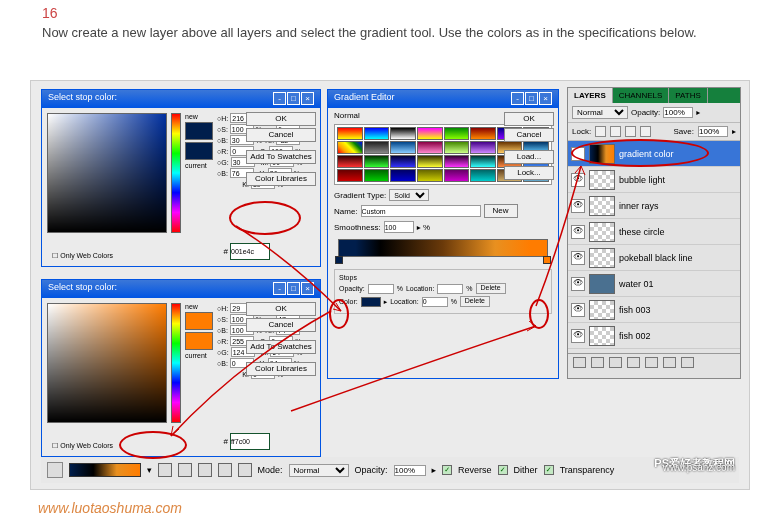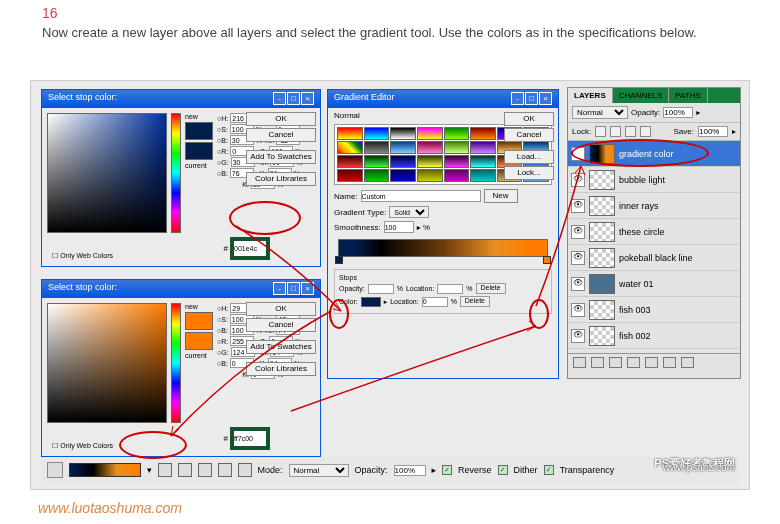--- a/index.html
+++ b/index.html
@@ -19,21 +19,21 @@
 .hue{width:10px;height:120px;background:linear-gradient(red,#ff0,#0f0,#0ff,#00f,#f0f,red);border:1px solid #666}
 .swatches{display:flex;flex-direction:column;gap:2px;font-size:7px}
 .sw{width:28px;height:18px;border:1px solid #666}
 .nums{display:flex;flex-direction:column;gap:1px;font-size:7px}
 .nums .row{display:flex;gap:2px;align-items:center}
 .nums input{width:24px;height:10px;font-size:7px;border:1px solid #999;padding:0 1px}
 .btns{position:absolute;right:4px;top:22px;display:flex;flex-direction:column;gap:2px}
 .pbtn{width:70px;height:14px;font-size:8px;background:#efefef;border:1px solid #888;text-align:center;line-height:12px}
 .only{position:absolute;left:10px;bottom:6px;font-size:7px}
 .hexrow{position:absolute;right:50px;bottom:6px;font-size:8px;display:flex;align-items:center;gap:2px}
-.hexrow input{width:40px;height:23px;font-size:7px;border:4px solid #14532d}
+.hexrow input{width:40px;height:17px;font-size:7px;border:1px solid #14532d}
 
 .geditor{position:absolute;left:296px;top:8px;width:232px;height:290px;background:#ebebeb;border:1px solid #0054e3}
 .presets{margin:4px 6px;border:1px solid #999;padding:2px;display:grid;grid-template-columns:repeat(8,1fr);gap:1px;background:#fff}
 .pcell{height:13px;border:1px solid #666}
 .gerow{display:flex;align-items:center;gap:3px;margin:3px 6px;font-size:8px}
 .gerow input,.gerow select{font-size:7px;border:1px solid #999;height:12px}
 .gerow input{width:90px}
 .gerow select{width:40px}
 .gbar{margin:6px 10px;height:18px;border:1px solid #666;background:linear-gradient(90deg,#001e4c 0%,#001e4c 8%,#000 20%,#6b3a0a 50%,#e89020 75%,#ff7c00 92%,#ff7c00 100%);position:relative}
 .stop{position:absolute;bottom:-8px;width:8px;height:8px;border:1px solid #333}
@@ -221,27 +221,27 @@
         <div class="pcell" style="background:linear-gradient(#642,#ca6)"></div>
         <div class="pcell" style="background:linear-gradient(#246,#6ac)"></div>
   </div>
   <div class="gebtns">
    <div class="pbtn" style="width:50px">OK</div>
    <div class="pbtn" style="width:50px">Cancel</div>
    <div class="pbtn" style="width:50px;margin-top:6px">Load...</div>
    <div class="pbtn" style="width:50px">Lock...</div>
   </div>
   <div class="gerow">
+        <span>Gradient Type:</span>
+        <select><option>Solid</option></select>
+      </div>
+  <div class="gerow">
         <span>Name:</span>
         <input style="width: 120px;" value="Custom">
         <div class="pbtn" style="width:34px">New</div>
-      </div>
-  <div class="gerow">
-        <span>Gradient Type:</span>
-        <select><option>Solid</option></select>
       </div>
   <div class="gerow"><span>Smoothness:</span><input style="width: 30px;" value="100"> ▸ %</div>
   <div class="gbar">
    <div class="stop l"></div>
    <div class="stop r"></div>
   </div>
   <div class="stopsec">
    <div>Stops</div>
    <div class="srow"><span>Opacity:</span><input style=""> % <span>Location:</span><input style=""> % <div class="del">Delete</div></div>
    <div class="srow"><span>Color:</span><div class="cl"></div> ▸ <span>Location:</span><input value="0" style=""> % <div class="del">Delete</div></div>

